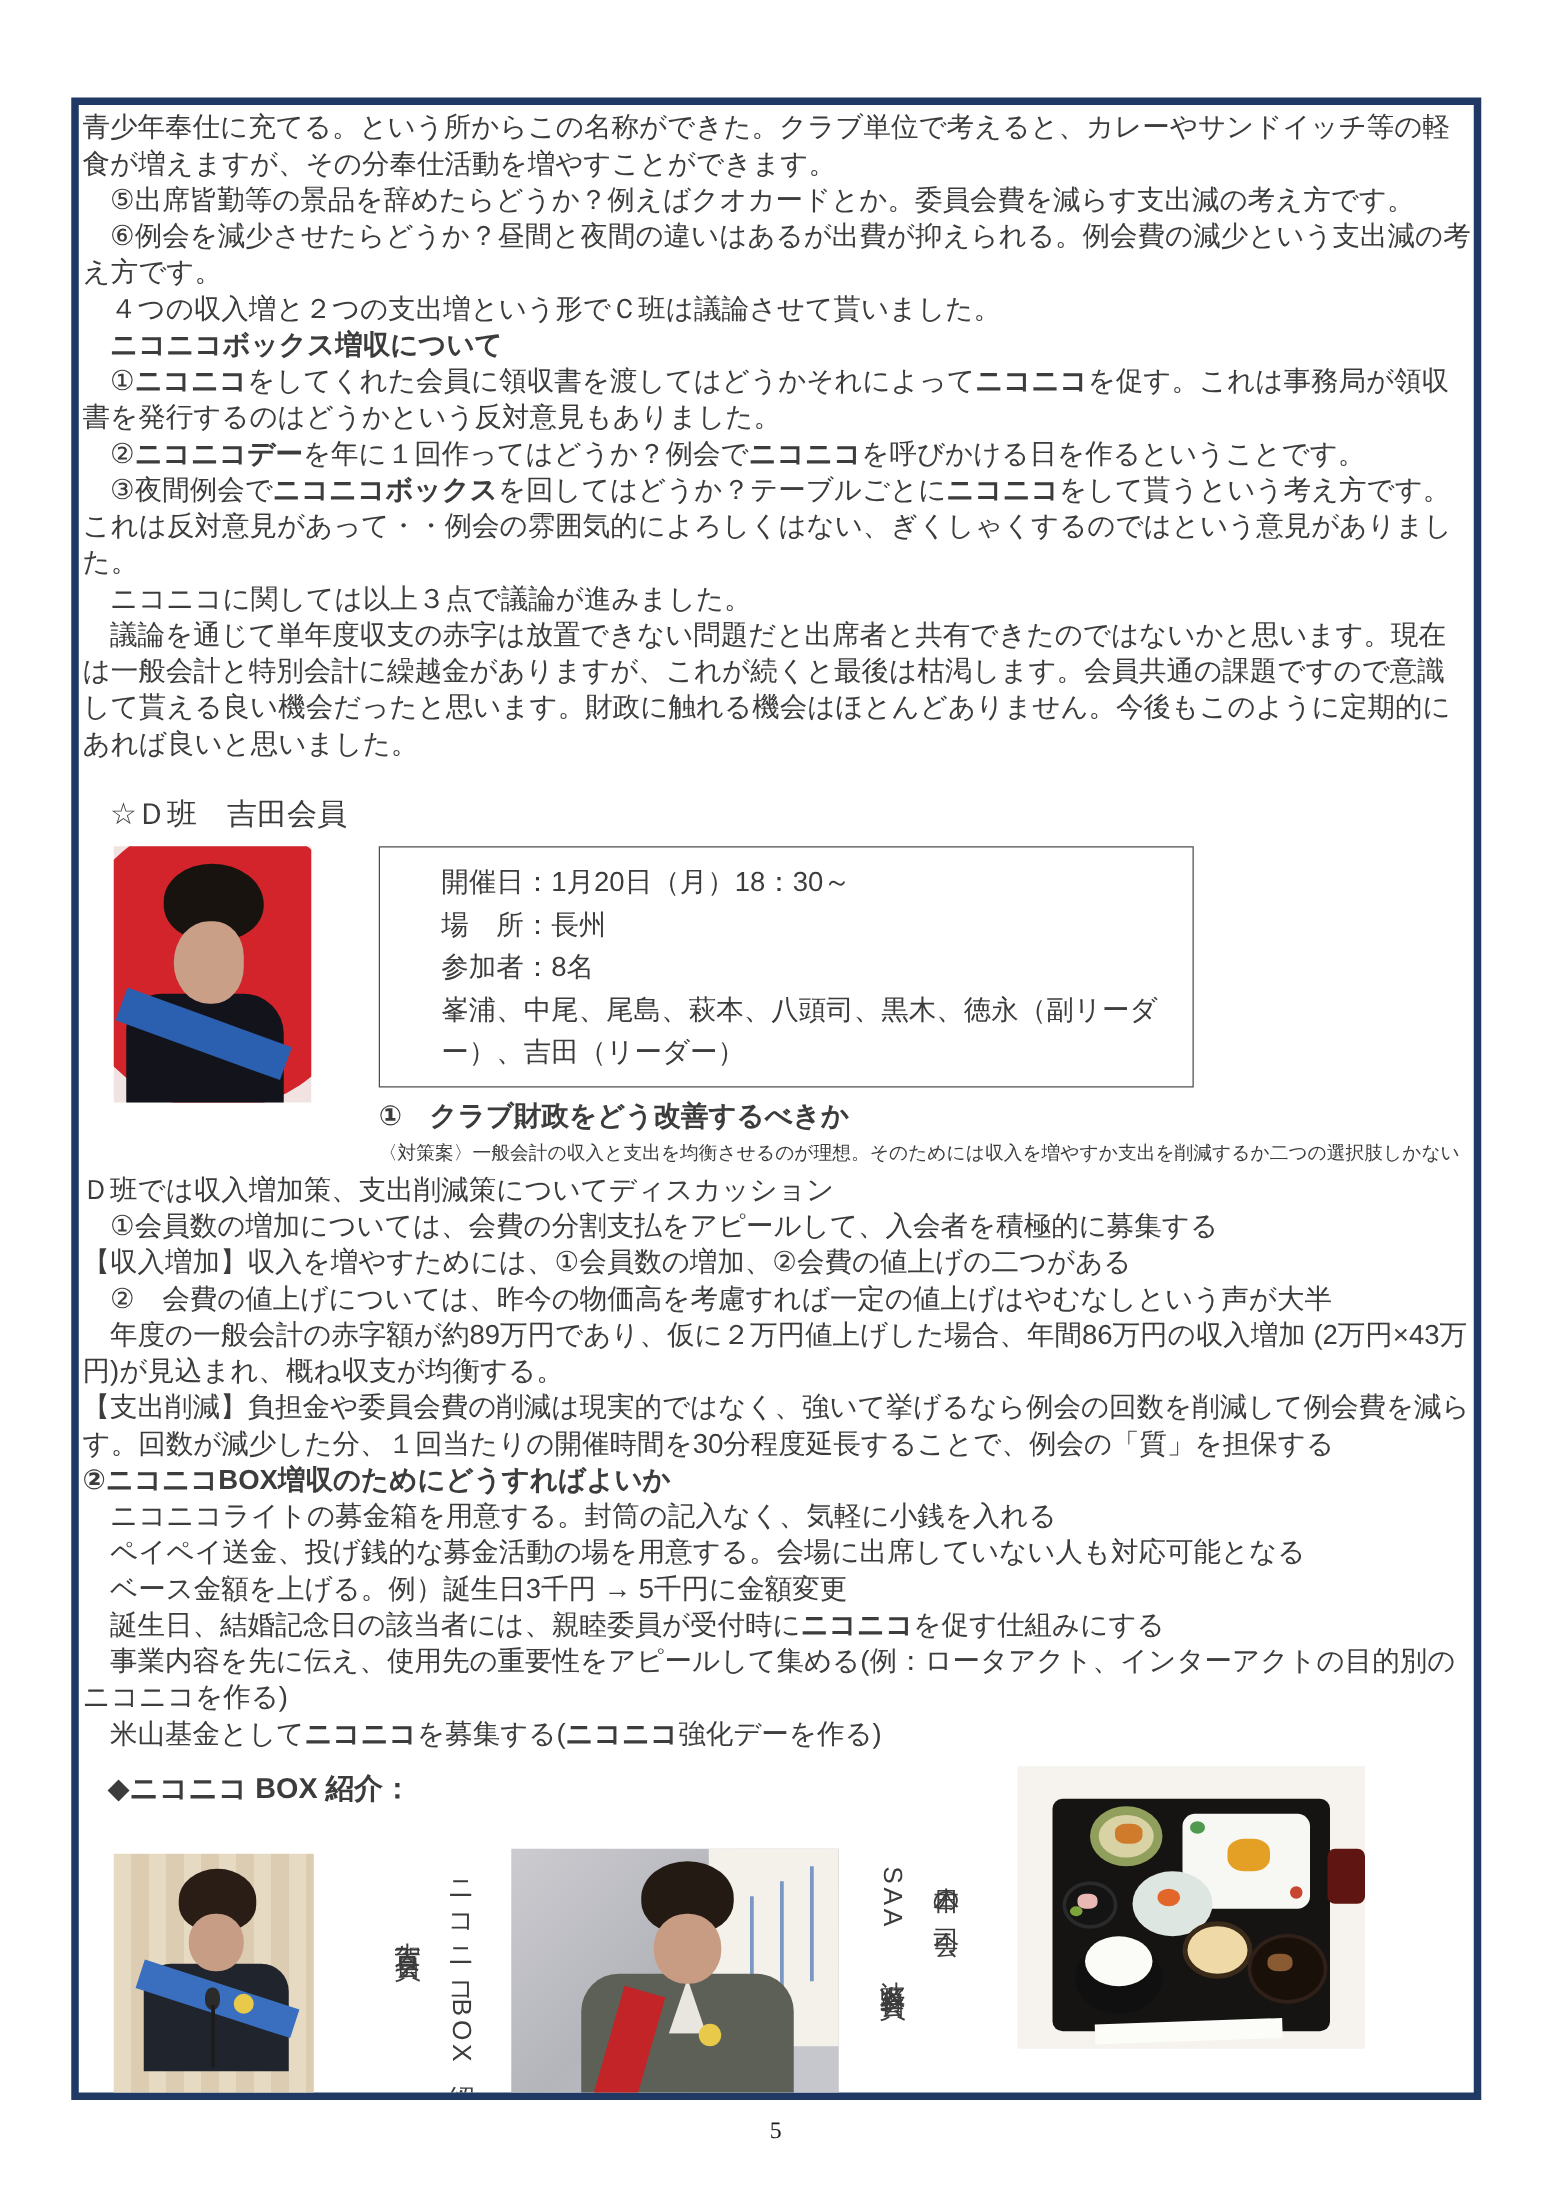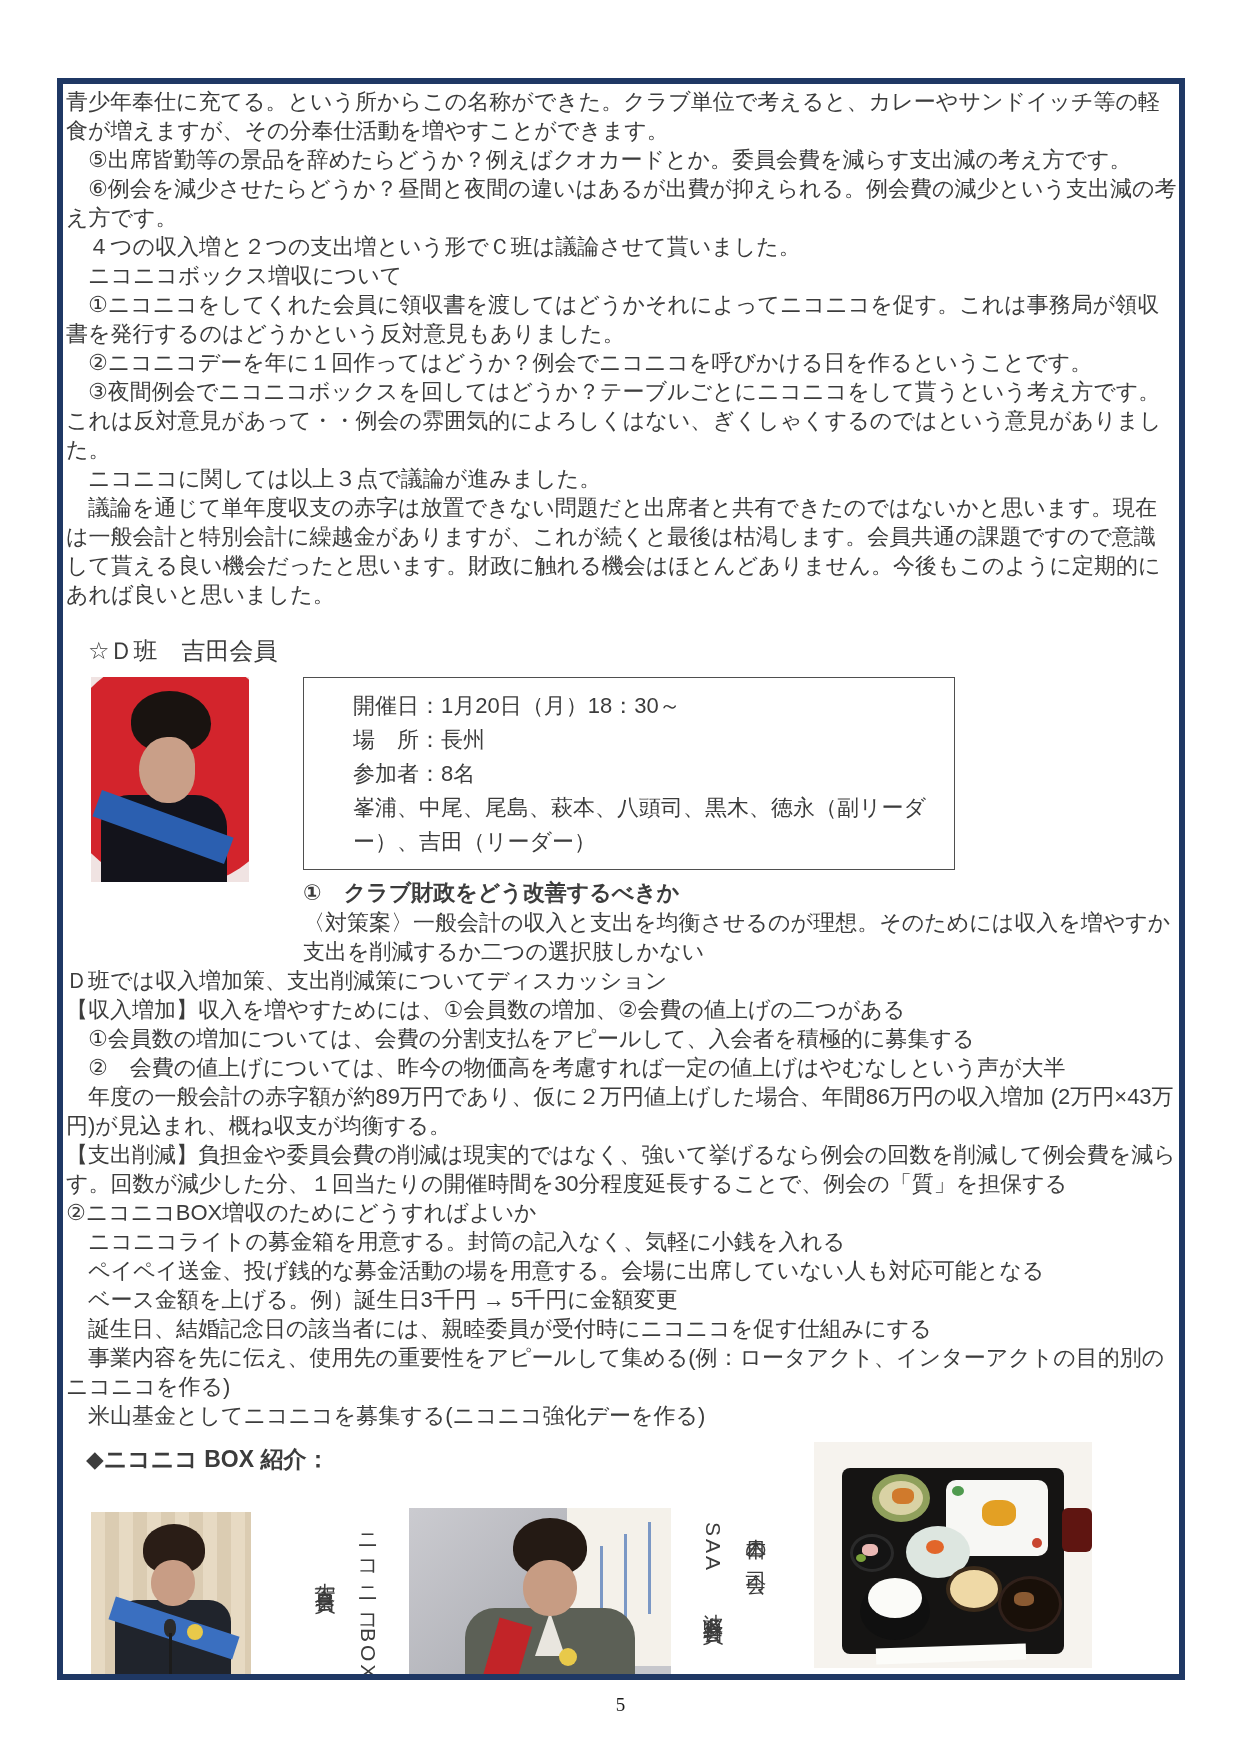--- a/index.html
+++ b/index.html
@@ -6,29 +6,29 @@
   html,body { margin:0; padding:0; }
   body {
     width:1241px; height:1755px; position:relative; background:#ffffff;
     font-family:"Liberation Sans","DejaVu Sans",sans-serif; color:#3c3c3c;
   }
   .frame {
     position:absolute; left:57px; top:78px; width:1128px; height:1602px;
     border:6px solid #1f3864; background:#fff; padding:3px 2px 0 3px; overflow:hidden;
   }
   .para { font-size:22px; line-height:29px; }
-  .b, .para .b { font-weight:400; }
+  .b, .para .b { font-weight:700; }
 
   .d-heading { font-size:24px; font-weight:400; margin:26px 0 10px 22px; }
   .d-row { display:flex; }
   .d-photo { width:158px; height:205px; margin-left:25px; flex:0 0 auto; position:relative; overflow:hidden; background:#f0e3e2; }
   .d-right { margin-left:54px; flex:1; }
   .meeting-box { border:1px solid #4f4f4f; width:652px; padding:11px 14px 10px 49px; font-size:22px; line-height:34px; }
   .topic-heading { font-size:22px; font-weight:700; line-height:30px; margin-top:8px; }
-  .topic-body { font-size:22px; line-height:29px; max-width:875px; }
+  .topic-body { font-size:15px; line-height:29px; max-width:875px; }
 
   
   .p1-circle { position:absolute; left:-34px; top:-24px; width:235px; height:235px; border-radius:50%; background:#d3242c; }
   .p1-hair { position:absolute; left:40px; top:14px; width:80px; height:62px; border-radius:48% 52% 46% 46%; background:#191310; }
   .p1-face { position:absolute; left:48px; top:60px; width:56px; height:66px; border-radius:52% 44% 46% 52%; background:#c99f88; }
   .p1-body { position:absolute; left:10px; top:118px; width:126px; height:90px; border-radius:28px 32px 0 0; background:#13131b; }
   .p1-sash { position:absolute; left:2px; top:136px; width:140px; height:28px; background:#2b5fb0; transform:rotate(20deg); }
 
   
   .photo-section { position:relative; height:292px; margin-top:2px; }
@@ -118,22 +118,22 @@
         <div>参加者：8名</div>
         <div>峯浦、中尾、尾島、萩本、八頭司、黒木、徳永（副リーダー）、吉田（リーダー）</div>
       </div>
       <div class="topic-heading">①　クラブ財政をどう改善するべきか</div>
       <div class="topic-body">〈対策案〉一般会計の収入と支出を均衡させるのが理想。そのためには収入を増やすか支出を削減するか二つの選択肢しかない</div>
     </div>
   </div>
 
   <div class="d-block">
       <div class="para"><span>Ｄ班では収入増加策、支出削減策についてディスカッション</span></div>
+      <div class="para"><span>　①会員数の増加については、会費の分割支払をアピールして、入会者を積極的に募集する</span></div>
       <div class="para"><span>【収入増加】収入を増やすためには、①会員数の増加、②会費の値上げの二つがある</span></div>
-      <div class="para"><span>　①会員数の増加については、会費の分割支払をアピールして、入会者を積極的に募集する</span></div>
       <div class="para"><span>　②　会費の値上げについては、昨今の物価高を考慮すれば一定の値上げはやむなしという声が大半</span></div>
       <div class="para"><span>　年度の一般会計の赤字額が約89万円であり、仮に２万円値上げした場合、年間86万円の収入増加 (2万円×43万円)が見込まれ、概ね収支が均衡する。</span></div>
       <div class="para"><span>【支出削減】負担金や委員会費の削減は現実的ではなく、強いて挙げるなら例会の回数を削減して例会費を減らす。回数が減少した分、１回当たりの開催時間を30分程度延長することで、例会の「質」を担保する</span></div>
       <div class="para b"><span> ②ニコニコBOX増収のためにどうすればよいか</span></div>
       <div class="para"><span>　ニコニコライトの募金箱を用意する。封筒の記入なく、気軽に小銭を入れる</span></div>
       <div class="para"><span>　ペイペイ送金、投げ銭的な募金活動の場を用意する。会場に出席していない人も対応可能となる</span></div>
       <div class="para"><span>　ベース金額を上げる。例）誕生日3千円 → 5千円に金額変更</span></div>
       <div class="para"><span>　誕生日、結婚記念日の該当者には、親睦委員が受付時に</span><span class="b">ニコニコ</span><span>を促す仕組みにする</span></div>
       <div class="para"><span>　事業内容を先に伝え、使用先の重要性をアピールして集める(例：ロータアクト、インターアクトの目的別のニコニコを作る)</span></div>
       <div class="para"><span>　米山基金として</span><span class="b">ニコニコ</span><span>を募集する(</span><span class="b">ニコニコ</span><span>強化デーを作る)</span></div>

